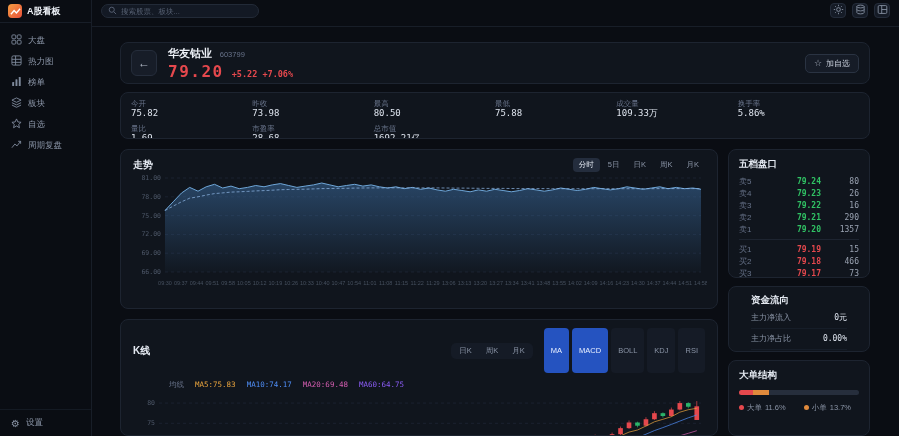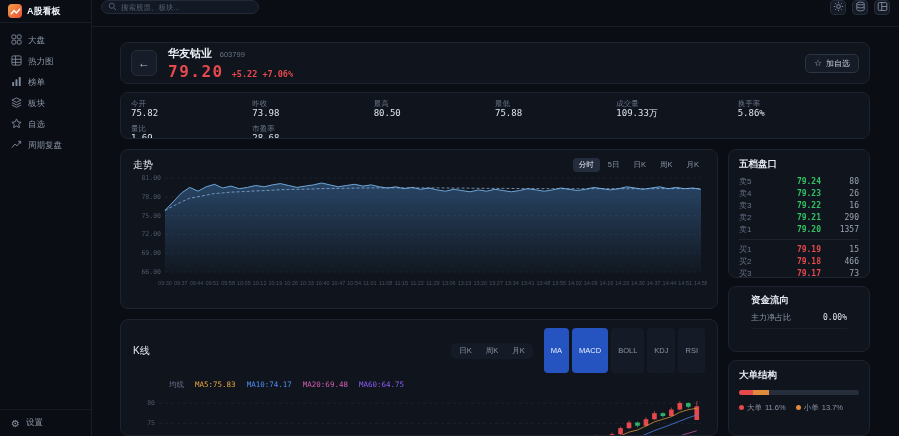--- a/index.html
+++ b/index.html
@@ -16,21 +16,21 @@
   .brand-logo { width:14px; height:14px; border-radius:4px; background:linear-gradient(135deg,#f59e42,#e8503a);
     display:flex; align-items:center; justify-content:center; flex-shrink:0;}
   .brand-title { font-size:9px; font-weight:bold; color:#eef2f8; white-space:nowrap;}
   .nav { flex:1; padding:7px 0;}
   .nav-item { display:flex; align-items:center; gap:6px; padding:4px 11px; color:#8a94a6; font-size:8.5px; cursor:pointer; white-space:nowrap;}
   .nav-item svg { flex-shrink:0;}
   .sidebar-footer { padding:7px 11px; display:flex; align-items:center; gap:6px; color:#8a94a6; font-size:8.5px; border-top:1px solid #141a23;}
 
   
   .main { flex:1; display:flex; flex-direction:column; min-width:0;}
-  .topbar { height:27px; flex-shrink:0; border-bottom:1px solid #181e28; display:flex; align-items:flex-start; justify-content:space-between; padding:0 9px;}
+  .topbar { height:27px; flex-shrink:0; border-bottom:1px solid #181e28; display:flex; align-items:flex-end; justify-content:space-between; padding:8px 9px;}
   .search { width:158px; height:14px; background:#131924; border:1px solid #222a37; border-radius:7px;
     display:flex; align-items:center; gap:4px; padding:0 6px;}
   .search input { background:transparent; border:none; outline:none; color:#aab2c0; font-size:7.5px; width:120px; font-family:inherit;}
   .search input::placeholder { color:#566072;}
   .topbar-icons { display:flex; gap:6px;}
   .icon-btn { width:16px; height:15px; background:#151b26; border:1px solid #242c3a; border-radius:4px;
     display:flex; align-items:center; justify-content:center; color:#8a94a6; cursor:pointer;}
 
   .content { flex:1; min-height:0; padding:15px 29px 0 28px; display:flex; flex-direction:column;}
   .card { background:#10151d; border:1px solid #1d2430; border-radius:8px;}
@@ -53,21 +53,21 @@
   .stats-card { height:47px; flex-shrink:0; margin-bottom:10px; padding:6px 10px;
     display:grid; grid-template-columns:repeat(6,1fr); row-gap:4px; overflow:hidden;}
   .stat .lbl { font-size:7.5px; color:#68738a; line-height:1.2;}
   .stat .val { font-size:9px; color:#dde3ed; line-height:1.3; font-family:"DejaVu Sans Mono",monospace;}
 
   .cols { flex:1; min-height:0; display:flex; gap:10px;}
   .left-col { width:598px; flex-shrink:0; display:flex; flex-direction:column; gap:10px; min-height:0;}
   .right-col { width:142px; flex-shrink:0; display:flex; flex-direction:column; gap:8px;}
 
   .card-head { display:flex; align-items:center; justify-content:space-between;}
-  .card-title { font-size:10px; font-weight:normal; color:#e4e9f1;}
+  .card-title { font-size:10px; font-weight:bold; color:#e4e9f1;}
 
   
   .trend-card { height:160px; flex-shrink:0; padding:8px 12px 4px;}
   .range-group { display:flex; gap:2px;}
   .range-btn { font-size:7.5px; color:#8a94a6; padding:2px 6px; border-radius:4px; background:transparent; border:none; cursor:pointer; font-family:inherit;}
   .range-btn.active { background:#242d3d; color:#e0e6ef;}
 
   
   .kline-card { flex:1; min-height:0; padding:8px 12px; overflow:hidden;}
   .kline-head-right { display:flex; align-items:center;}
@@ -92,21 +92,21 @@
   .ff-row { display:flex; justify-content:space-between; align-items:center; padding:4.5px 0; border-bottom:1px solid #161d28; font-size:8px;}
   .ff-row:last-child { border-bottom:none;}
   .ff-label { color:#8a94a6;}
   .ff-value { color:#dde3ed; font-family:"DejaVu Sans Mono",monospace;}
 
   
   .os-card { height:90px; padding:8px 10px; overflow:hidden;}
   .os-title { font-size:9.5px; font-weight:bold; color:#e4e9f1; margin-bottom:8px;}
   .os-bar { height:5px; border-radius:2.5px; background:#262e3c; display:flex; overflow:hidden; margin-bottom:8px;}
   .os-seg { height:100%;}
-  .os-legend { display:flex; gap:10px; font-size:7.5px; color:#8a94a6; flex-wrap:wrap;}
+  .os-legend { display:flex; gap:18px; font-size:7.5px; color:#8a94a6; flex-wrap:wrap;}
   .os-leg-item { display:flex; align-items:center; gap:3px;}
   .dot { width:5px; height:5px; border-radius:50%;}
 
   svg.chart { display:block;}
 </style>
 </head>
 <body>
 
 <div class="app">
 
@@ -264,20 +264,24 @@
             <div class="lbl">换手率</div>
             <div class="val">5.86%</div>
           </div>
         <div class="stat">
             <div class="lbl">量比</div>
             <div class="val">1.69</div>
           </div>
         <div class="stat">
             <div class="lbl">市盈率</div>
             <div class="val">28.68</div>
+          </div>
+        <div class="stat">
+            <div class="lbl">总市值</div>
+            <div class="val">1692.21亿</div>
           </div>
       </div>
 
       <div class="cols">
         <div class="left-col">
 
           <div class="card trend-card">
             <div class="card-head">
               <span class="card-title">走势</span>
               <div class="range-group">
@@ -568,20 +572,24 @@
                 <span class="ob-price" style="color: rgb(229, 72, 77);">79.17</span>
                 <span class="ob-qty">73</span>
               </div>
             <div class="ob-row"></div>
 
           </div>
 
           <div class="card ff-card">
             <div class="ff-title">资金流向</div>
             <div class="ff-row">
+                <span class="ff-label">主力净流入</span>
+                <span class="ff-value">0元</span>
+              </div>
+            <div class="ff-row">
                 <span class="ff-label">主力净占比</span>
                 <span class="ff-value">0.00%</span>
               </div>
             <div class="ff-row"></div>
           </div>
 
           <div class="card os-card">
             <div class="os-title">大单结构</div>
             <div class="os-bar">
               <span class="os-seg" style="width: 11.6%; background: rgb(229, 72, 77);"></span>

